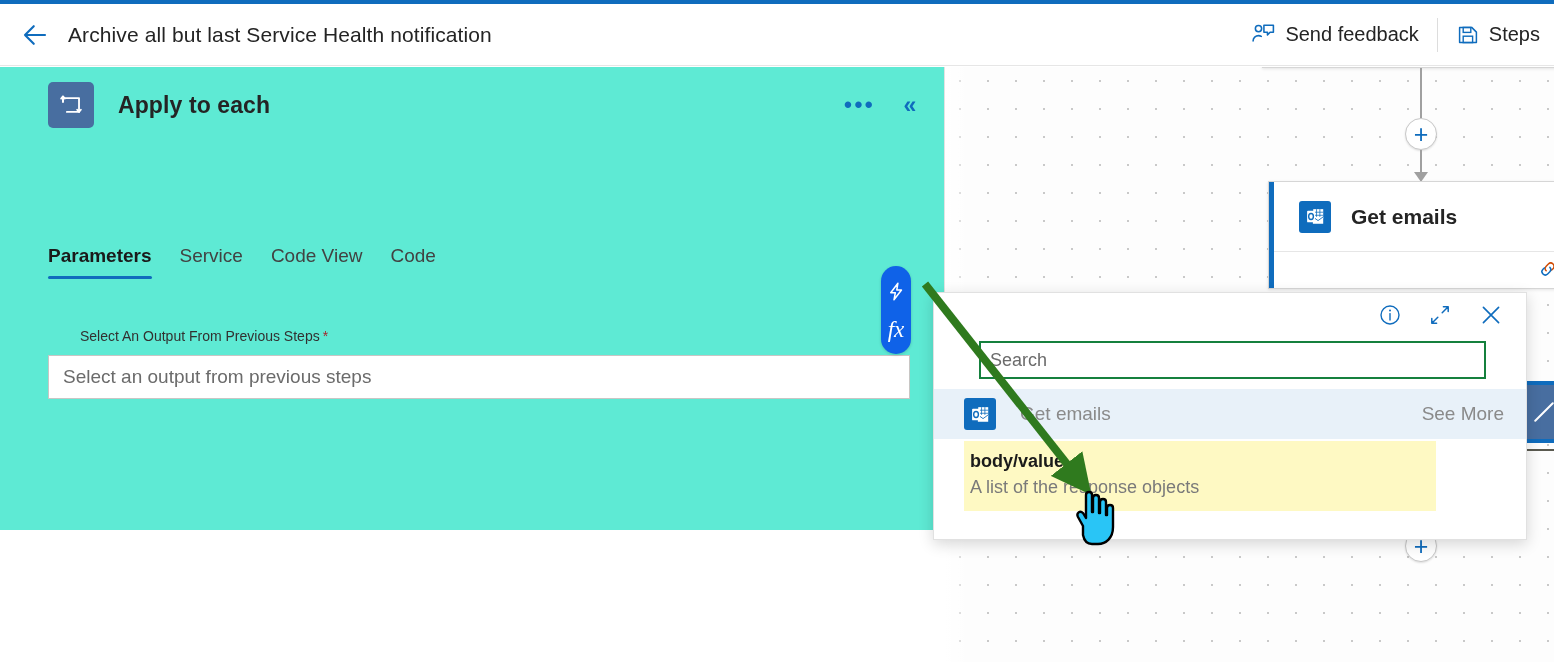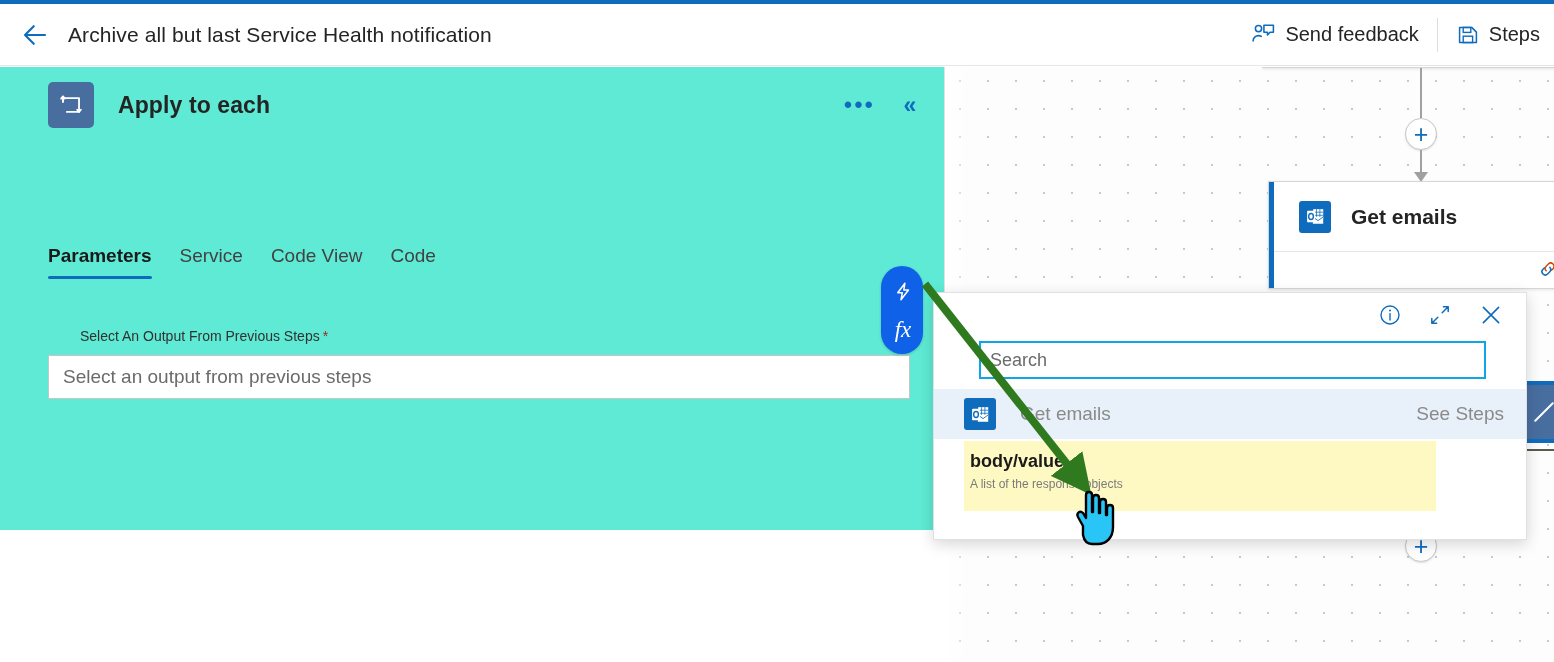--- a/index.html
+++ b/index.html
@@ -148,25 +148,25 @@
   }
   .field-input .ph {
     font-size: 19px; color: #6b6b6b;
     white-space: nowrap;
   }
 
   
   .pill {
     position: absolute;
     left: 881px; top: 266px;
-    width: 42px; height: 88px;
+    width: 30px; height: 88px;
     border-radius: 21px;
     background: #0f62e8;
     display: flex; flex-direction: column;
-    justify-content: space-around;
+    align-items: center; justify-content: space-around;
     padding: 6px 7px;
     cursor: pointer;
     z-index: 40;
     box-shadow: 0 1px 3px rgba(0,0,0,.18);
   }
   .pill .pill-btn {
     display: flex; align-items: center; justify-content: center;
     width: 30px; height: 32px;
     color: #ffffff;
   }
@@ -298,21 +298,21 @@
     display: flex; align-items: center; justify-content: flex-end;
     gap: 26px;
     padding-right: 22px;
   }
   .fly-ico { color: #0f6cbd; cursor: pointer; display: flex; align-items: center; }
   .flyout-search-wrap {
     padding: 4px 40px 10px 45px;
   }
   .flyout-search {
     height: 38px;
-    border: 2px solid #0ea5e9;
+    border: 2px solid #15803d;
     background: #ffffff;
     display: flex; align-items: center;
     padding: 0 9px;
   }
   .flyout-search .sph {
     font-size: 18px; color: #6b6b6b;
   }
   .group-row {
     height: 50px;
     background: #e8f1f9;
@@ -338,21 +338,21 @@
     background: #fef9c3;
     margin: 2px 90px 0 30px;
     padding: 10px 0 0 6px;
     cursor: pointer;
   }
   .item-row .iname {
     font-size: 18px; color: #1a1a1a; font-weight: 600;
     margin-bottom: 5px;
   }
   .item-row .idesc {
-    font-size: 12px; color: #7a7a7a;
+    font-size: 18px; color: #7a7a7a;
   }
 
   
   .annot { position: absolute; left: 0; top: 0; width: 1554px; height: 662px; pointer-events: none; z-index: 60; }
   .cursor { position: absolute; left: 1068px; top: 486px; z-index: 70; pointer-events: none; }
 </style>
 </head>
 <body>
 
 <div id="app">
@@ -536,21 +536,21 @@
             <line x1="9.4" y1="7.1" x2="20.8" y2="7.1"></line>
             <line x1="9.4" y1="10.6" x2="20.8" y2="10.6"></line>
           </g>
           <path d="M9 12.4h11.8v7.9H9z" fill="#ffffff"></path>
           <path d="M9 12.4l5.9 4.3 5.9-4.3" fill="none" stroke="#0f6cbd" stroke-width="1"></path>
           <rect x="2.4" y="5.3" width="9" height="13.4" rx="1" fill="#ffffff"></rect>
           <ellipse cx="6.9" cy="12" rx="2.7" ry="3.4" fill="none" stroke="#0f6cbd" stroke-width="1.6"></ellipse>
         </svg>
       </span>
       <span class="gname">Get emails</span>
-      <span class="see-more">See Steps</span>
+      <span class="see-more">See More</span>
     </div>
 
     <div class="item-row">
       <div class="iname">body/value</div>
       <div class="idesc">A list of the response objects</div>
     </div>
   </div>
 
   <svg class="annot">
     <defs>

